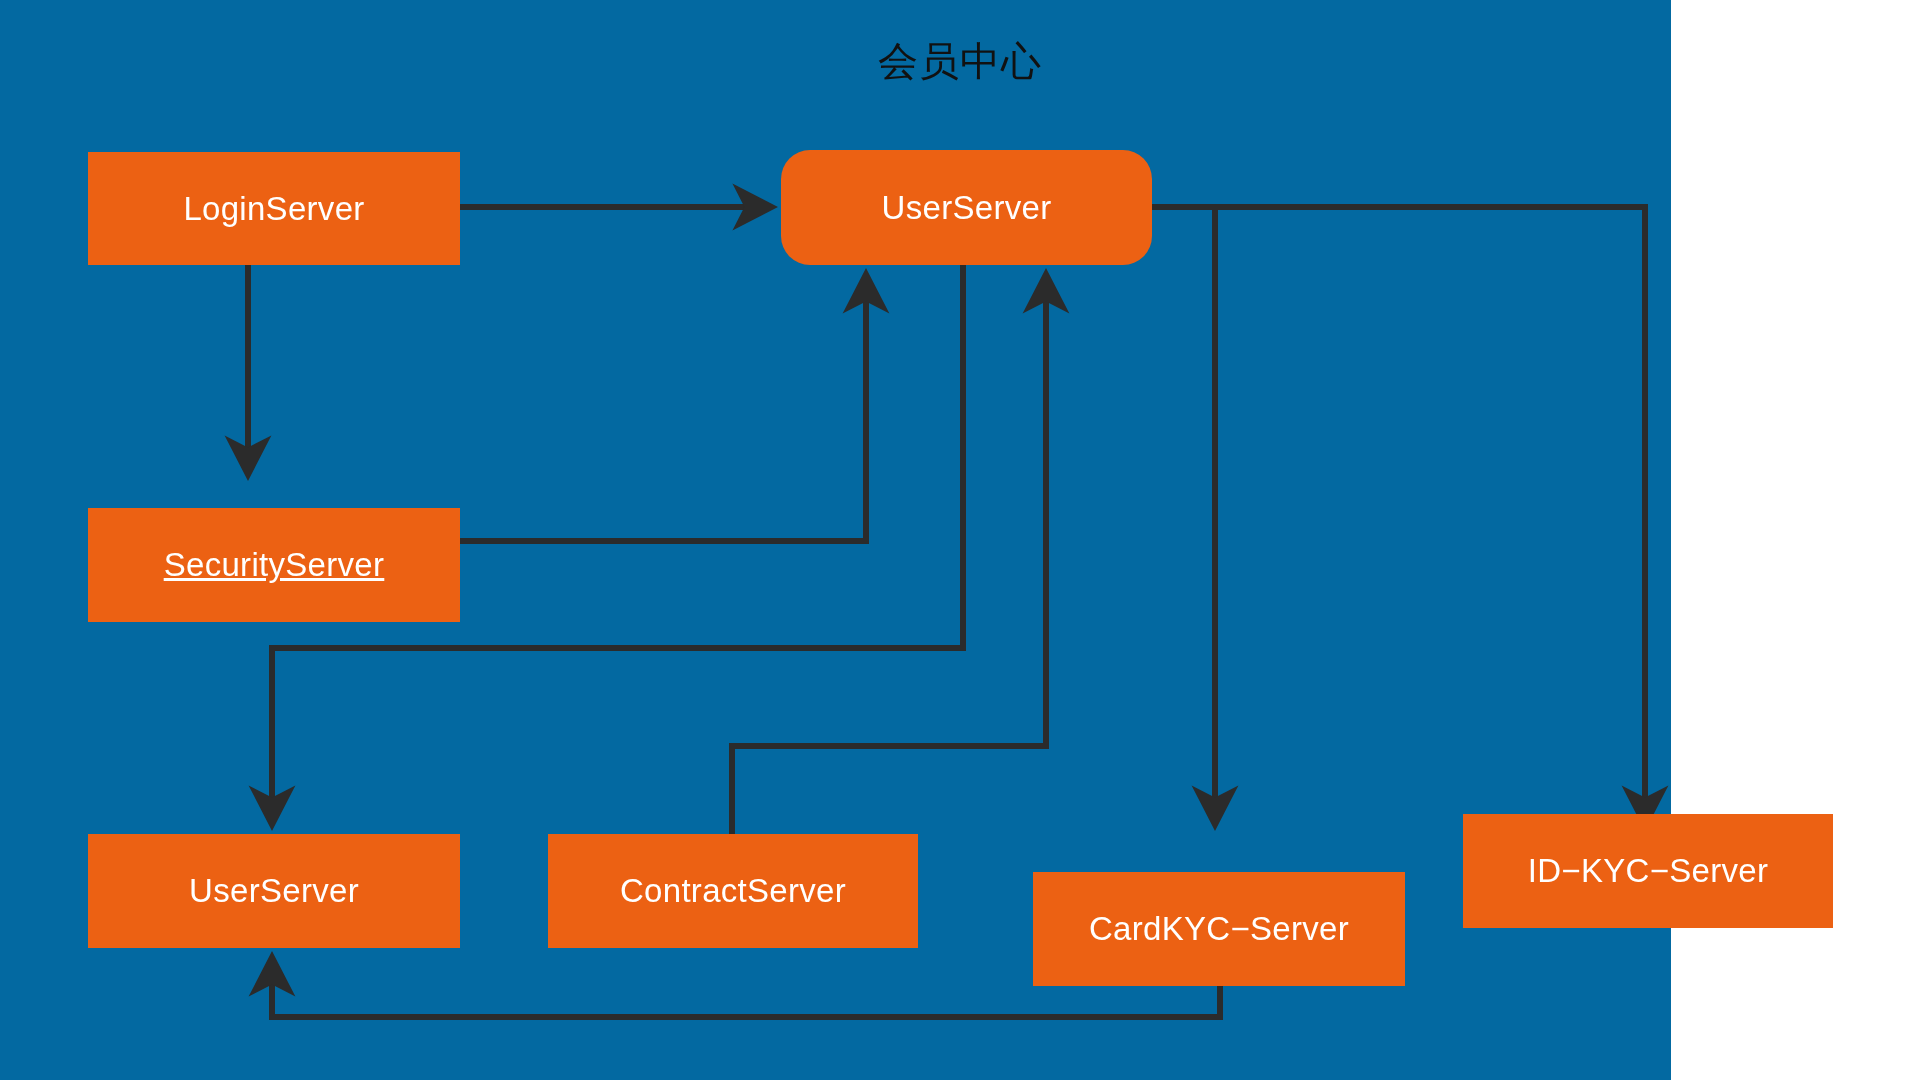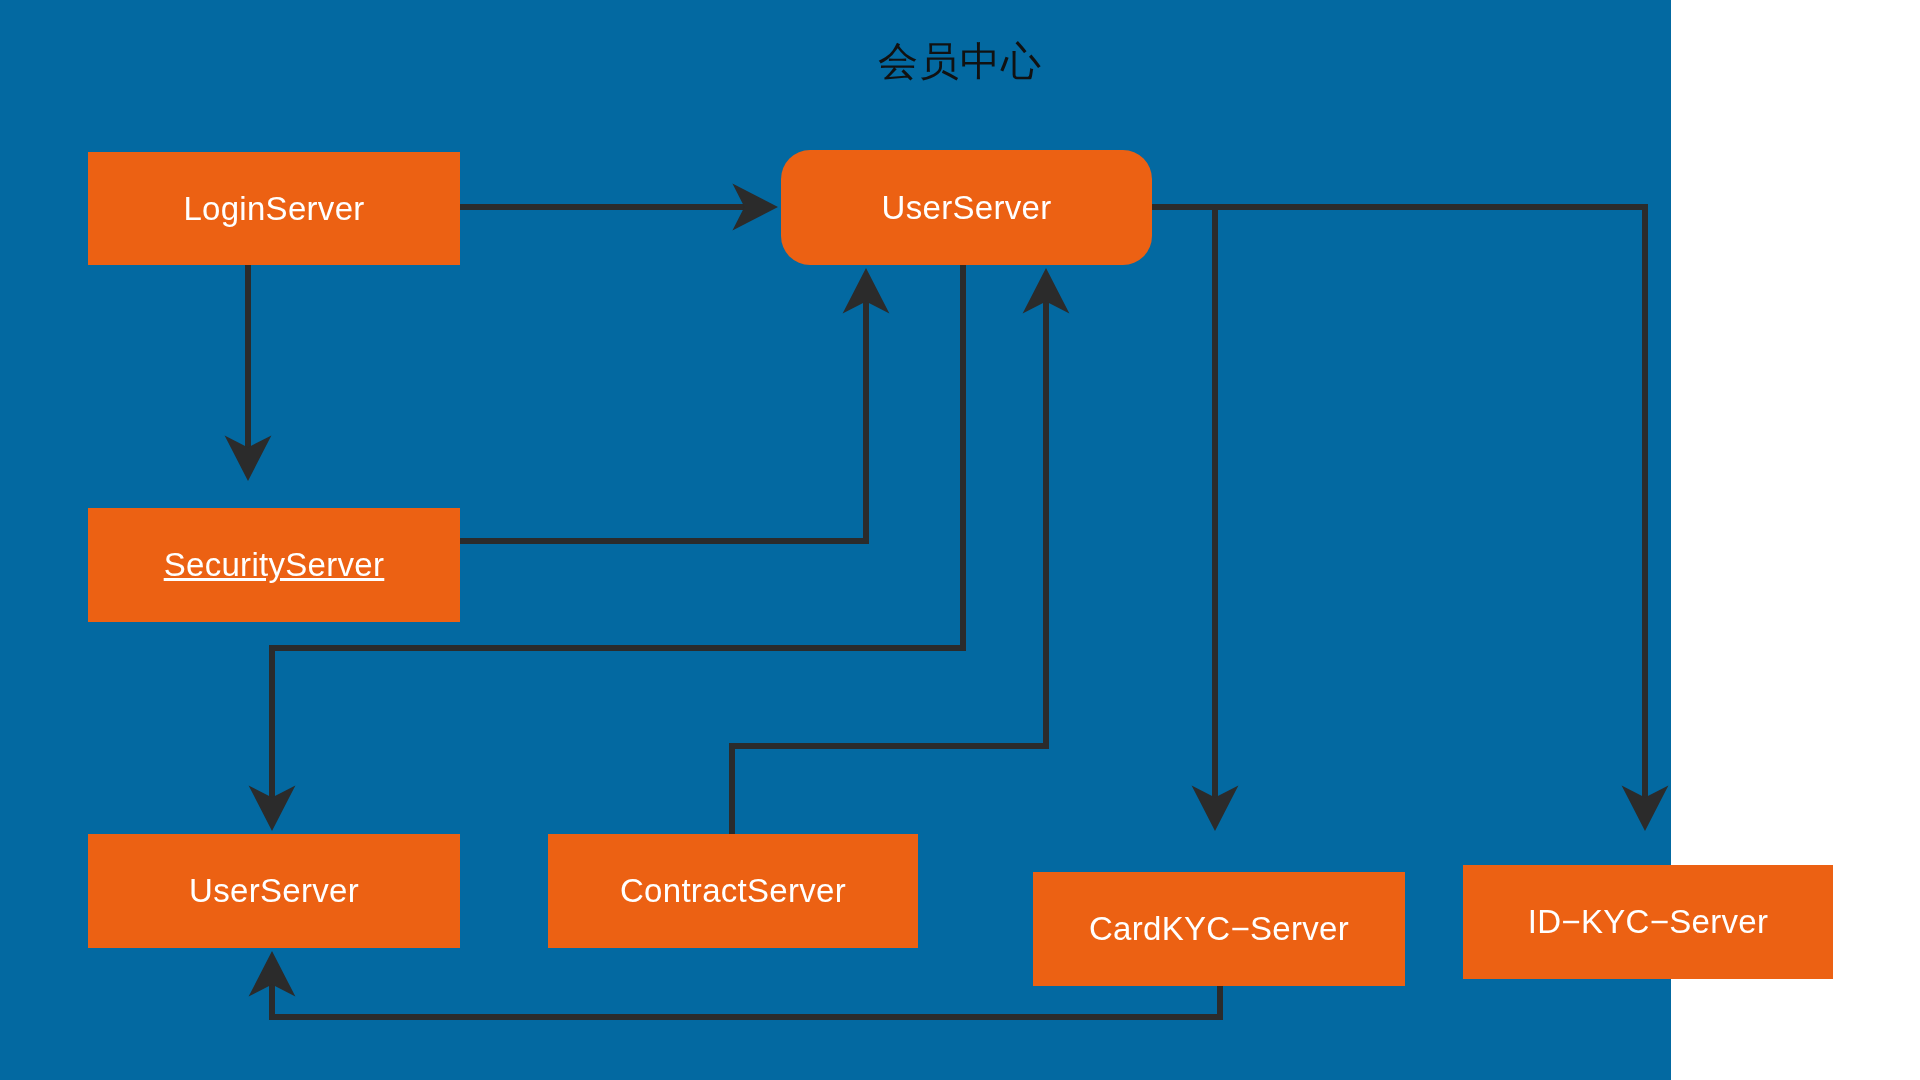--- a/index.html
+++ b/index.html
@@ -93,18 +93,18 @@
       </div>
       <div class="node" style="left: 88px; top: 834px; width: 372px; height: 114px; background: rgb(236, 97, 19); color: rgb(255, 255, 255);">
         <span>UserServer</span>
       </div>
       <div class="node" style="left: 548px; top: 834px; width: 370px; height: 114px; background: rgb(236, 97, 19); color: rgb(255, 255, 255); text-align: center;">
         <span>ContractServer</span>
       </div>
       <div class="node" style="left: 1033px; top: 872px; width: 372px; height: 114px; background: rgb(236, 97, 19); color: rgb(255, 255, 255);">
         <span>CardKYC−Server</span>
       </div>
-      <div class="node" style="left: 1463px; top: 865px; width: 370px; height: 114px; background: rgb(236, 97, 19); color: rgb(255, 255, 255); text-align: center;">
+      <div class="node" style="left: 1463px; top: 814px; width: 370px; height: 114px; background: rgb(236, 97, 19); color: rgb(255, 255, 255); text-align: center;">
         <span>ID−KYC−Server</span>
       </div>
     </div>
 
 </div>
 
 </body></html>

